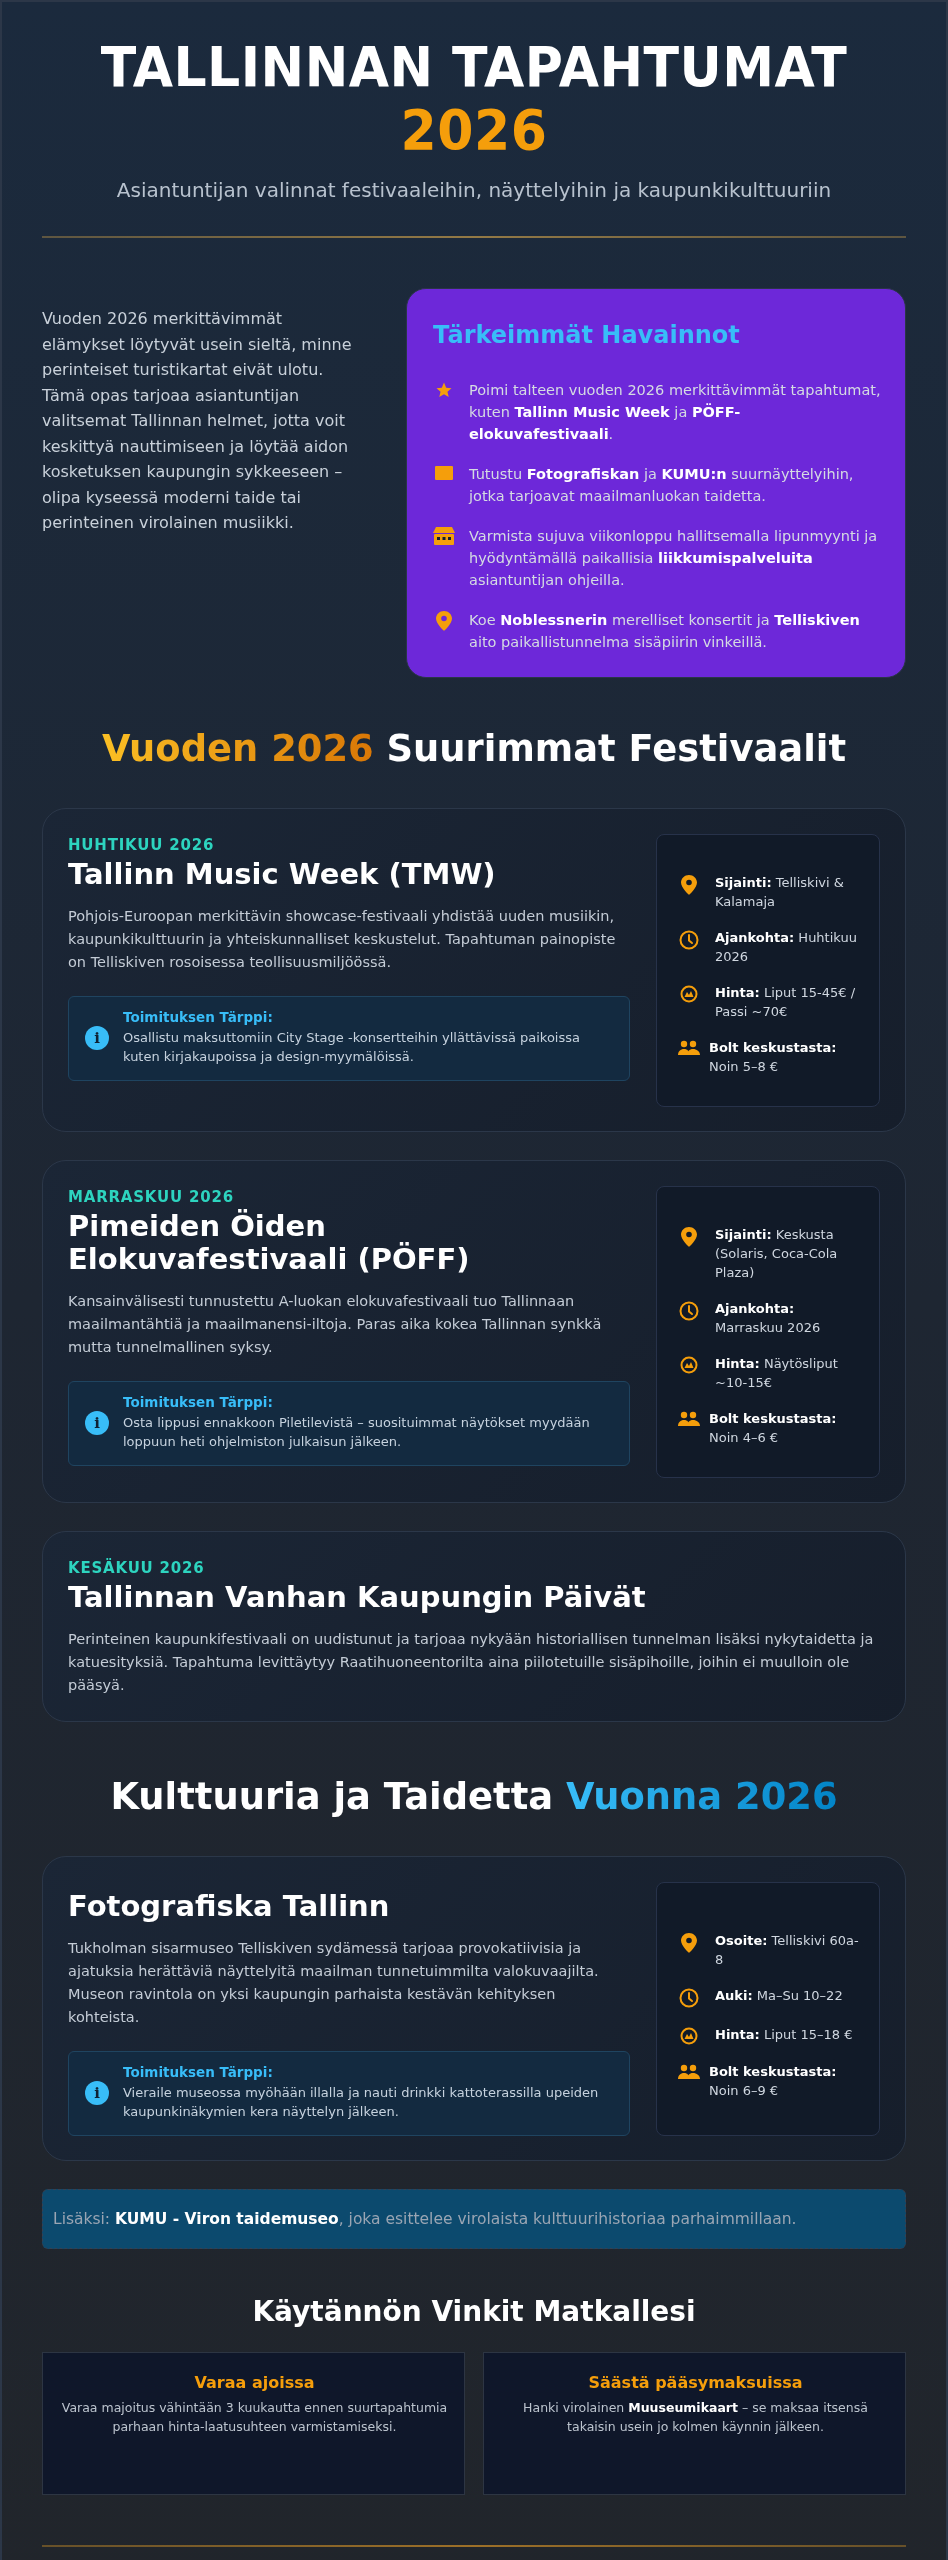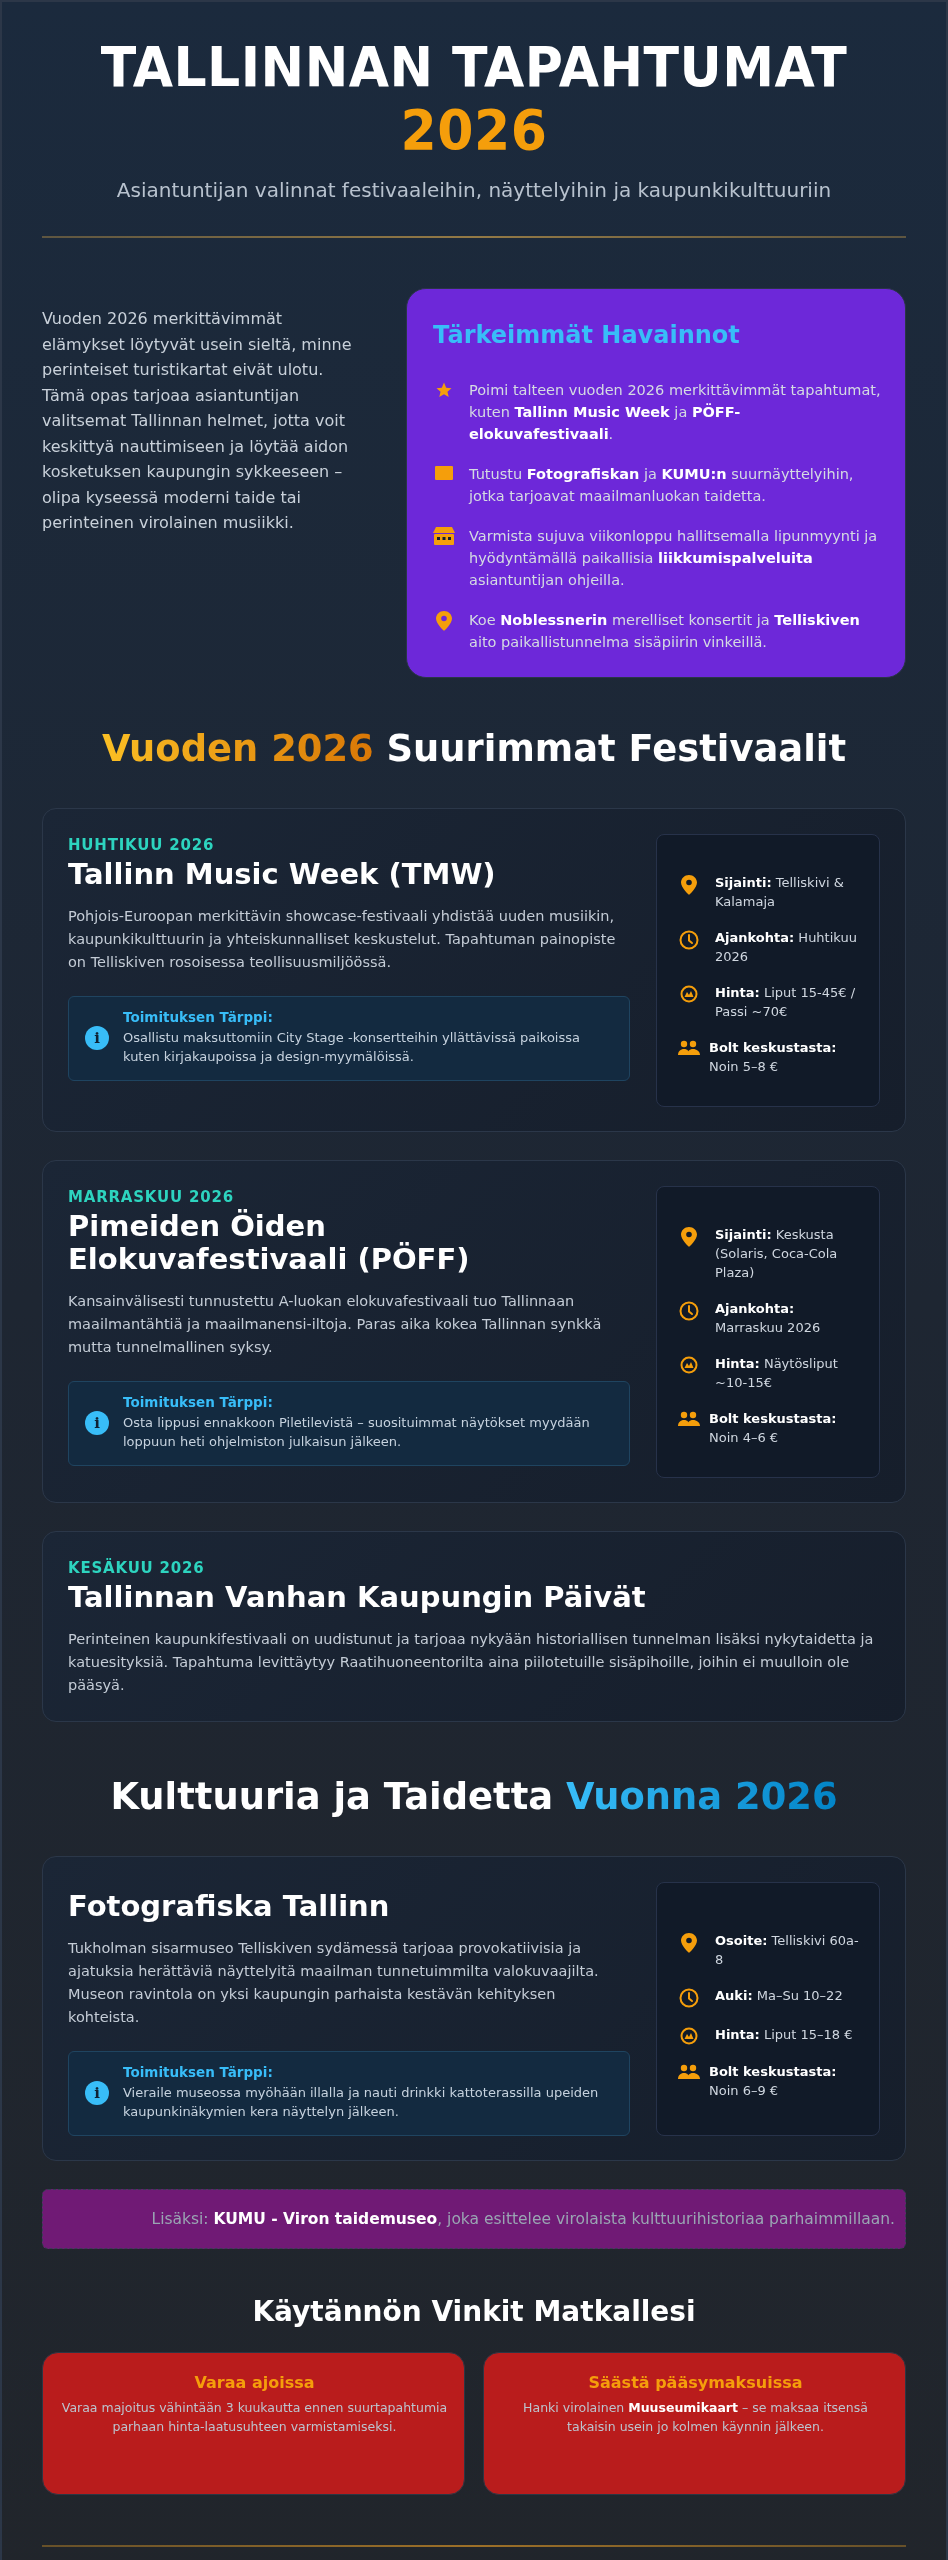--- a/index.html
+++ b/index.html
@@ -88,21 +88,21 @@
       background: linear-gradient(90deg, #38bdf8, #0284c7);
       -webkit-background-clip: text; background-clip: text; color: transparent;
     }
 
     
     .event-card {
       display: flex;
       gap: 26px;
       background: linear-gradient(135deg, #1b2636 0%, #161e2b 100%);
       border: 1px solid #2b3749;
-      border-radius: 14px;
+      border-radius: 24px;
       padding: 25px 25px 24px 25px;
       margin-bottom: 28px;
     }
     .event-main { flex: 1; }
     .event-date {
       font-size: 15px;
       font-weight: bold;
       color: #2dd4bf;
       letter-spacing: 0.8px;
       margin-top: 2px;
@@ -152,44 +152,44 @@
     .fact:last-child { margin-bottom: 0; gap: 8px; }
     .fact b { color: #ffffff; }
     .fact-icon { width: 24px; flex-shrink: 0; display: flex; justify-content: center; padding-top: 2px; }
 
     .event-card.full { display: block; }
 
     
     .extra-note {
       margin-top: 4px;
       border: 1px dashed #364152;
-      background: #701a75;
+      background: #0c4a6e;
       border-radius: 6px;
-      text-align: right;
+      text-align: left;
       padding: 20px 10px;
       font-size: 15.5px;
       color: #9aa5b3;
     }
     .extra-note b { color: #ffffff; }
 
     
     .tips-title {
       text-align: center;
       font-size: 28px;
       font-weight: bold;
       color: #ffffff;
       margin-top: 46px;
       margin-bottom: 24px;
     }
     .tips-grid { display: flex; gap: 18px; }
     .tip-card {
       flex: 1;
-      background: #b91c1c;
+      background: #0f172a;
       border: 1px solid #2d3543;
-      border-radius: 16px;
+      border-radius: 0;
       padding: 20px 14px 20px 16px;
       text-align: center;
       min-height: 143px;
     }
     .tip-card h3 { font-size: 16px; font-weight: bold; color: #f59e0b; margin-bottom: 6px; }
     .tip-card p { font-size: 12.5px; line-height: 19px; color: #bcc4ce; }
     .tip-card p b { color: #ffffff; }
 
     
     .footer-divider {

